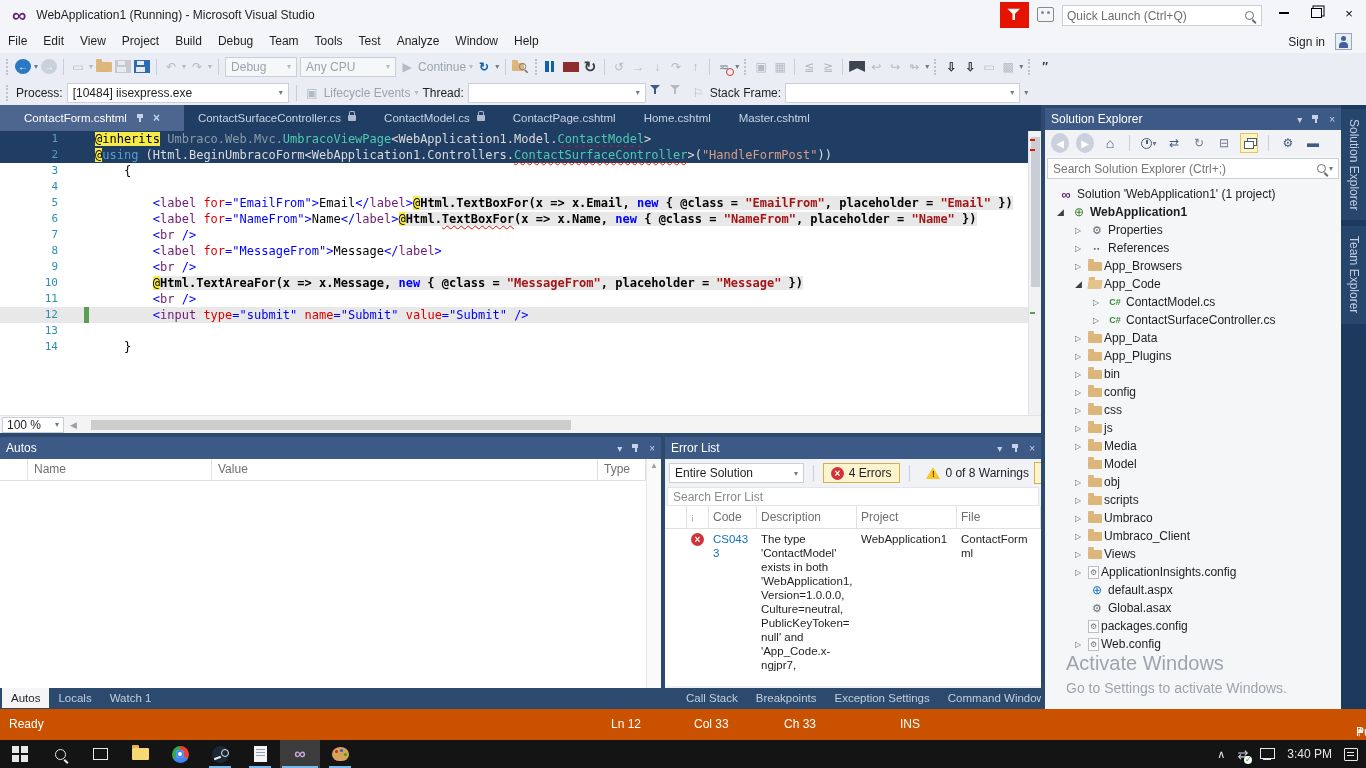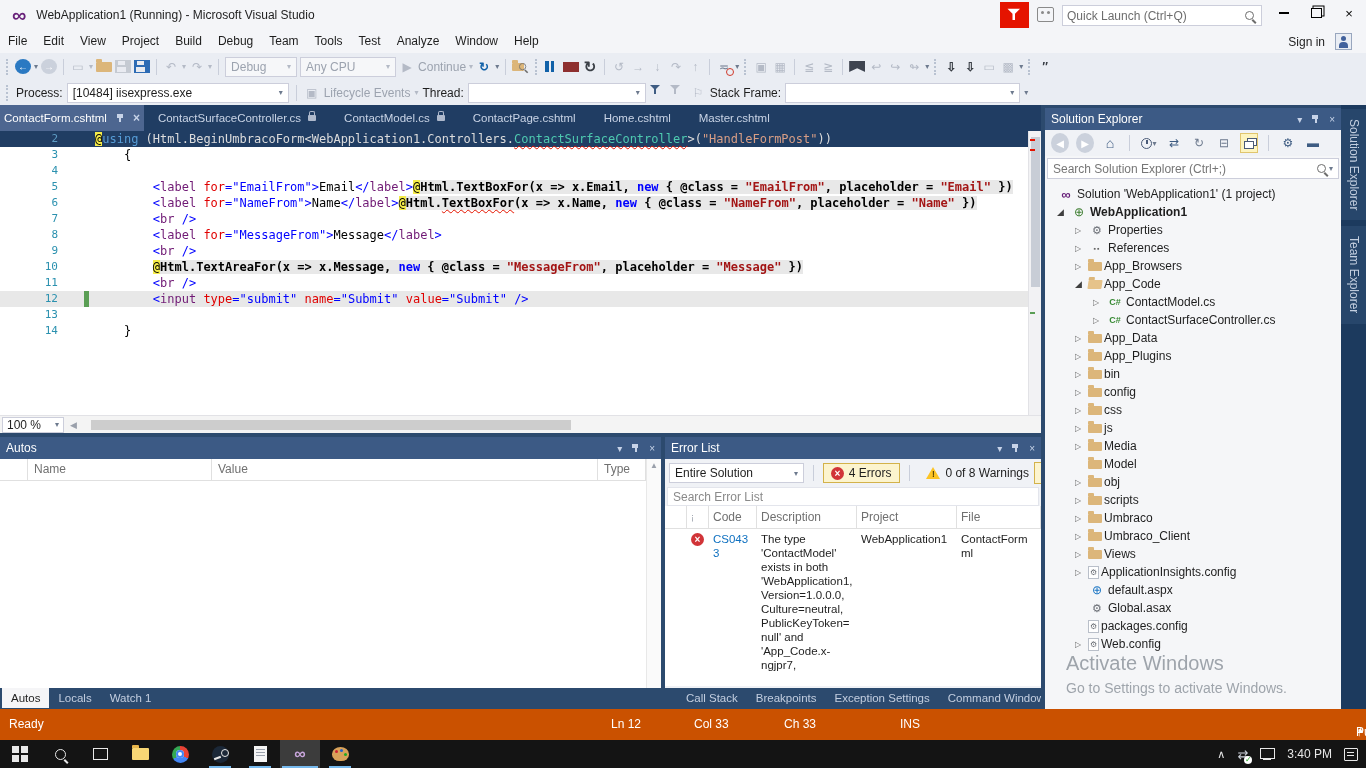--- a/index.html
+++ b/index.html
@@ -68,21 +68,21 @@
   .nodot{position:relative;}
   .nodot::after{content:'';position:absolute;right:-2px;bottom:0;width:6px;height:6px;border:1.5px solid #D03A2B;border-radius:50%;background:transparent;}
 
   
   #docwell{left:0;top:105px;width:1041px;height:26px;background:#203D63;display:flex;align-items:flex-start;}
   #sidestrip{left:1341px;top:105px;width:25px;height:604px;background:#1C3A5E;display:flex;flex-direction:column;gap:6px;padding-top:4px;}
   .side-tab{writing-mode:vertical-rl;color:#C4CFE0;font-size:12px;padding:10px 5px;background:#27466B;}
 
   
   .tab{height:26px;display:flex;align-items:center;padding:0 14px;color:#C9D4E6;font-size:11.5px;white-space:nowrap;}
-  .tab.active{background:#4D6690;color:#fff;padding:0 4px;}
+  .tab.active{background:#4D6690;color:#fff;padding:0 24px;}
   .tab-label{pointer-events:none;}
   .tab-pin{position:relative;width:9px;height:11px;display:inline-block;margin-left:9px;}
   .tab-pin::before{content:'';position:absolute;left:1px;top:1px;width:6px;height:4px;background:#C7D3E8;}
   .tab-pin::after{content:'';position:absolute;left:3.5px;top:5px;width:2px;height:4px;background:#C7D3E8;}
   .tab-close{margin-left:8px;color:#C7D3E8;font-size:12px;font-weight:bold;}
   .tab-lock{position:relative;width:8px;height:6px;background:#AEB9CC;border-radius:1px;display:inline-block;margin-left:7px;}
   .tab-lock::before{content:'';position:absolute;left:1px;top:-4px;width:4px;height:4px;border:1px solid #AEB9CC;border-bottom:none;border-radius:2px 2px 0 0;}
 
   
   #code{left:0;top:131px;width:1028px;height:284px;background:#fff;overflow:hidden;font-family:"DejaVu Sans Mono",monospace;font-size:12px;}
@@ -384,20 +384,21 @@
     </div>
     <div class="tab">
       <span class="tab-label">Home.cshtml</span>
     </div>
     <div class="tab">
       <span class="tab-label">Master.cshtml</span>
     </div>
   </div>
 
 <div class="abs" id="code">
+    <div class="code-line dark"><span class="ln">1</span><span class="code-text"><span class="seg at">@inherits</span><span class="seg pld"> </span><span class="seg gryd">Umbraco.Web.Mvc.</span><span class="seg typd">UmbracoViewPage</span><span class="seg pld">&lt;WebApplication1.Model.</span><span class="seg typd sq">ContactModel</span><span class="seg pld">&gt;</span></span></div>
     <div class="code-line dark"><span class="ln">2</span><span class="code-text"><span class="seg at">@</span><span class="seg kwd">using</span><span class="seg pld"> (Html.BeginUmbracoForm&lt;WebApplication1.Controllers.</span><span class="seg typd sq">ContactSurfaceController</span><span class="seg pld">&gt;(</span><span class="seg strd">"HandleFormPost"</span><span class="seg pld">))</span></span></div>
     <div class="code-line"><span class="ln">3</span><span class="code-text"><span class="seg txt">    {</span></span></div>
     <div class="code-line"><span class="ln">4</span><span class="code-text"></span></div>
     <div class="code-line"><span class="ln">5</span><span class="code-text"><span class="seg txt">        </span><span class="seg dlm">&lt;</span><span class="seg tag">label</span><span class="seg txt"> </span><span class="seg attr">for</span><span class="seg dlm">="EmailFrom"&gt;</span><span class="seg txt">Email</span><span class="seg dlm">&lt;/</span><span class="seg tag">label</span><span class="seg dlm">&gt;</span><span class="seg at">@</span><span class="seg cs rz">Html.TextBoxFor(x =&gt; x.Email, </span><span class="seg kw rz">new</span><span class="seg cs rz"> { @class = </span><span class="seg str rz">"EmailFrom"</span><span class="seg cs rz">, placeholder = </span><span class="seg str rz">"Email"</span><span class="seg cs rz"> })</span></span></div>
     <div class="code-line"><span class="ln">6</span><span class="code-text"><span class="seg txt">        </span><span class="seg dlm">&lt;</span><span class="seg tag">label</span><span class="seg txt"> </span><span class="seg attr">for</span><span class="seg dlm">="NameFrom"&gt;</span><span class="seg txt">Name</span><span class="seg dlm">&lt;/</span><span class="seg tag">label</span><span class="seg dlm">&gt;</span><span class="seg at">@</span><span class="seg cs rz">Html.</span><span class="seg cs rz sq">TextBoxFor</span><span class="seg cs rz">(x =&gt; x.Name, </span><span class="seg kw rz">new</span><span class="seg cs rz"> { @class = </span><span class="seg str rz">"NameFrom"</span><span class="seg cs rz">, placeholder = </span><span class="seg str rz">"Name"</span><span class="seg cs rz"> })</span></span></div>
     <div class="code-line"><span class="ln">7</span><span class="code-text"><span class="seg txt">        </span><span class="seg dlm">&lt;</span><span class="seg tag">br</span><span class="seg txt"> </span><span class="seg dlm">/&gt;</span></span></div>
     <div class="code-line"><span class="ln">8</span><span class="code-text"><span class="seg txt">        </span><span class="seg dlm">&lt;</span><span class="seg tag">label</span><span class="seg txt"> </span><span class="seg attr">for</span><span class="seg dlm">="MessageFrom"&gt;</span><span class="seg txt">Message</span><span class="seg dlm">&lt;/</span><span class="seg tag">label</span><span class="seg dlm">&gt;</span></span></div>
     <div class="code-line"><span class="ln">9</span><span class="code-text"><span class="seg txt">        </span><span class="seg dlm">&lt;</span><span class="seg tag">br</span><span class="seg txt"> </span><span class="seg dlm">/&gt;</span></span></div>
     <div class="code-line"><span class="ln">10</span><span class="code-text"><span class="seg txt">        </span><span class="seg at">@</span><span class="seg cs rz">Html.TextAreaFor(x =&gt; x.Message, </span><span class="seg kw rz">new</span><span class="seg cs rz"> { @class = </span><span class="seg str rz">"MessageFrom"</span><span class="seg cs rz">, placeholder = </span><span class="seg str rz">"Message"</span><span class="seg cs rz"> })</span></span></div>
     <div class="code-line"><span class="ln">11</span><span class="code-text"><span class="seg txt">        </span><span class="seg dlm">&lt;</span><span class="seg tag">br</span><span class="seg txt"> </span><span class="seg dlm">/&gt;</span></span></div>

